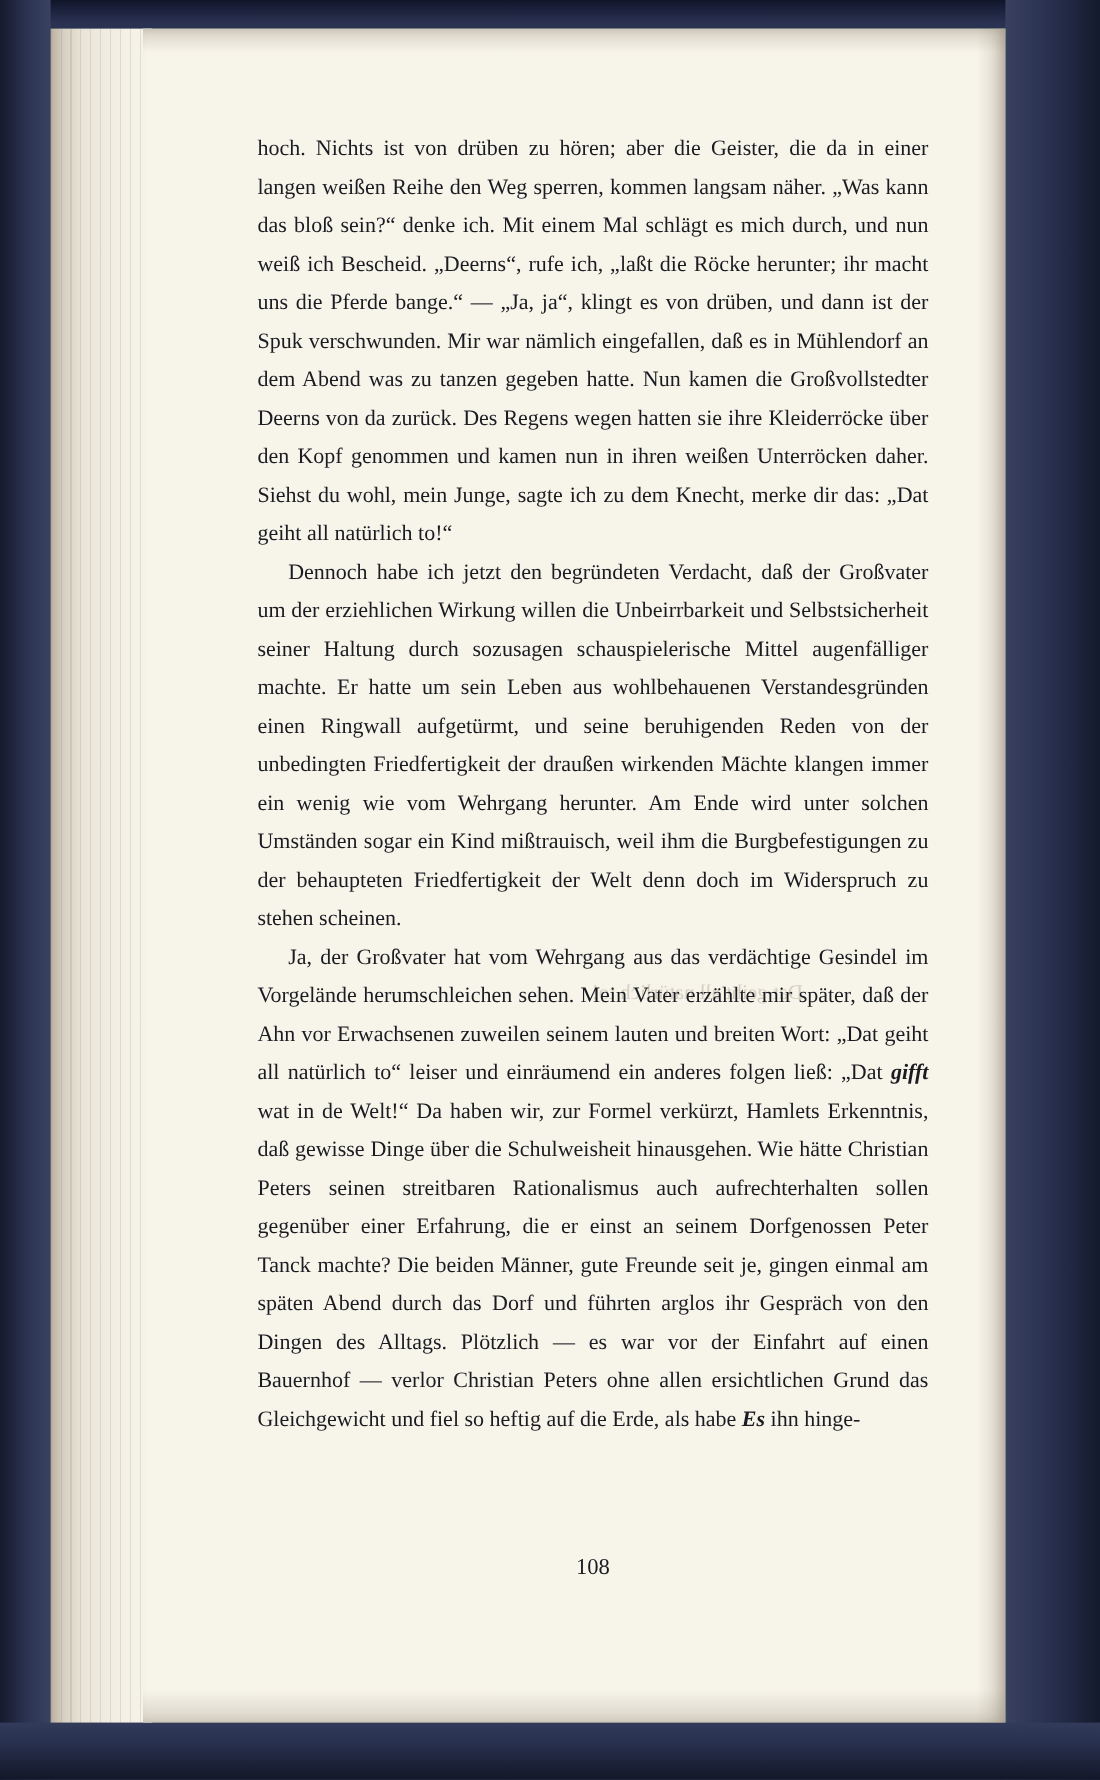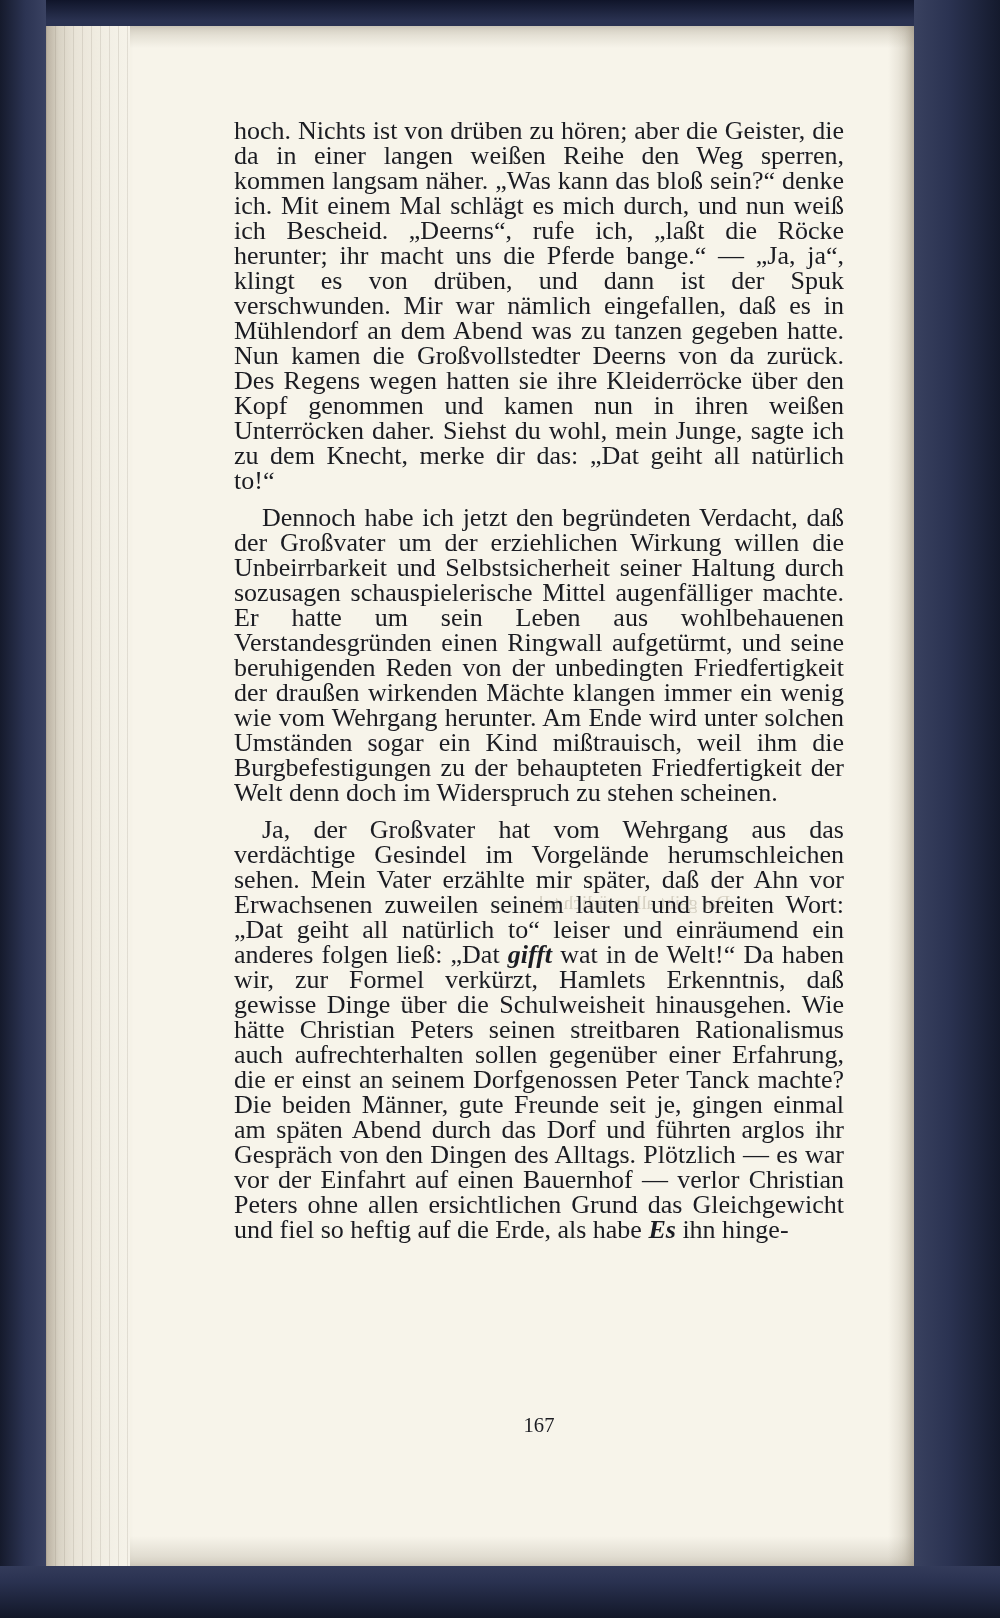--- a/index.html
+++ b/index.html
@@ -78,31 +78,30 @@
     box-shadow: -6px 0 12px -4px rgba(90,80,65,0.45) inset;
   }
   .page-inner {
     position: absolute;
     left: 104px;
     top: 92px;
     width: 610px;
   }
   .body-text {
     font-family: "Liberation Serif", serif;
-    font-size: 26px;
-    line-height: 25px;
+    font-size: 20px;
+    line-height: 35px;
     color: #1b1c22;
     text-align: justify;
     text-justify: inter-word;
     hyphens: manual;
     margin: 0;
   }
   .body-text + .body-text {
     text-indent: 28px;
-    margin-top: 12px;
   }
   .body-text i {
     font-style: italic;
     font-weight: bold;
   }
   .folio {
     position: absolute;
     left: 0;
     top: 1296px;
     width: 610px;
@@ -166,17 +165,17 @@
     <div class="showthrough">Dat geiht all natürlich to!</div>
 
     <div class="page-inner">
 
       <p class="body-text">hoch. Nichts ist von drüben zu hören; aber die Geister, die da in einer langen weißen Reihe den Weg sperren, kommen langsam näher. „Was kann das bloß sein?“ denke ich. Mit einem Mal schlägt es mich durch, und nun weiß ich Bescheid. „Deerns“, rufe ich, „laßt die Röcke herunter; ihr macht uns die Pferde bange.“ — „Ja, ja“, klingt es von drüben, und dann ist der Spuk verschwunden. Mir war nämlich eingefallen, daß es in Mühlendorf an dem Abend was zu tanzen gegeben hatte. Nun kamen die Großvollstedter Deerns von da zurück. Des Regens wegen hatten sie ihre Kleiderröcke über den Kopf genommen und kamen nun in ihren weißen Unterröcken daher. Siehst du wohl, mein Junge, sagte ich zu dem Knecht, merke dir das: „Dat geiht all natürlich to!“</p>
 
       <p class="body-text">Dennoch habe ich jetzt den begründeten Verdacht, daß der Großvater um der erziehlichen Wirkung willen die Unbeirrbarkeit und Selbstsicherheit seiner Haltung durch sozusagen schauspielerische Mittel augenfälliger machte. Er hatte um sein Leben aus wohlbehauenen Verstandesgründen einen Ringwall aufgetürmt, und seine beruhigenden Reden von der unbedingten Friedfertigkeit der draußen wirkenden Mächte klangen immer ein wenig wie vom Wehrgang herunter. Am Ende wird unter solchen Umständen sogar ein Kind mißtrauisch, weil ihm die Burgbefestigungen zu der behaupteten Friedfertigkeit der Welt denn doch im Widerspruch zu stehen scheinen.</p>
 
       <p class="body-text"><span>Ja, der Großvater hat vom Wehrgang aus das verdächtige Gesindel im Vorgelände herumschleichen sehen. Mein Vater erzählte mir später, daß der Ahn vor Erwachsenen zuweilen seinem lauten und breiten Wort: „Dat geiht all natürlich to“ leiser und einräumend ein anderes folgen ließ: „Dat </span><i>gifft</i><span> wat in de Welt!“ Da haben wir, zur Formel verkürzt, Hamlets Erkenntnis, daß gewisse Dinge über die Schulweisheit hinausgehen. Wie hätte Christian Peters seinen streitbaren Rationalismus auch aufrechterhalten sollen gegenüber einer Erfahrung, die er einst an seinem Dorfgenossen Peter Tanck machte? Die beiden Männer, gute Freunde seit je, gingen einmal am späten Abend durch das Dorf und führten arglos ihr Gespräch von den Dingen des Alltags. Plötzlich — es war vor der Einfahrt auf einen Bauernhof — verlor Christian Peters ohne allen ersichtlichen Grund das Gleichgewicht und fiel so heftig auf die Erde, als habe </span><i>Es</i><span> ihn hinge-</span></p>
 
-      <div class="folio">167</div>
+      <div class="folio">108</div>
     </div>
   </div>
 
 </div>
 
 </body></html>

